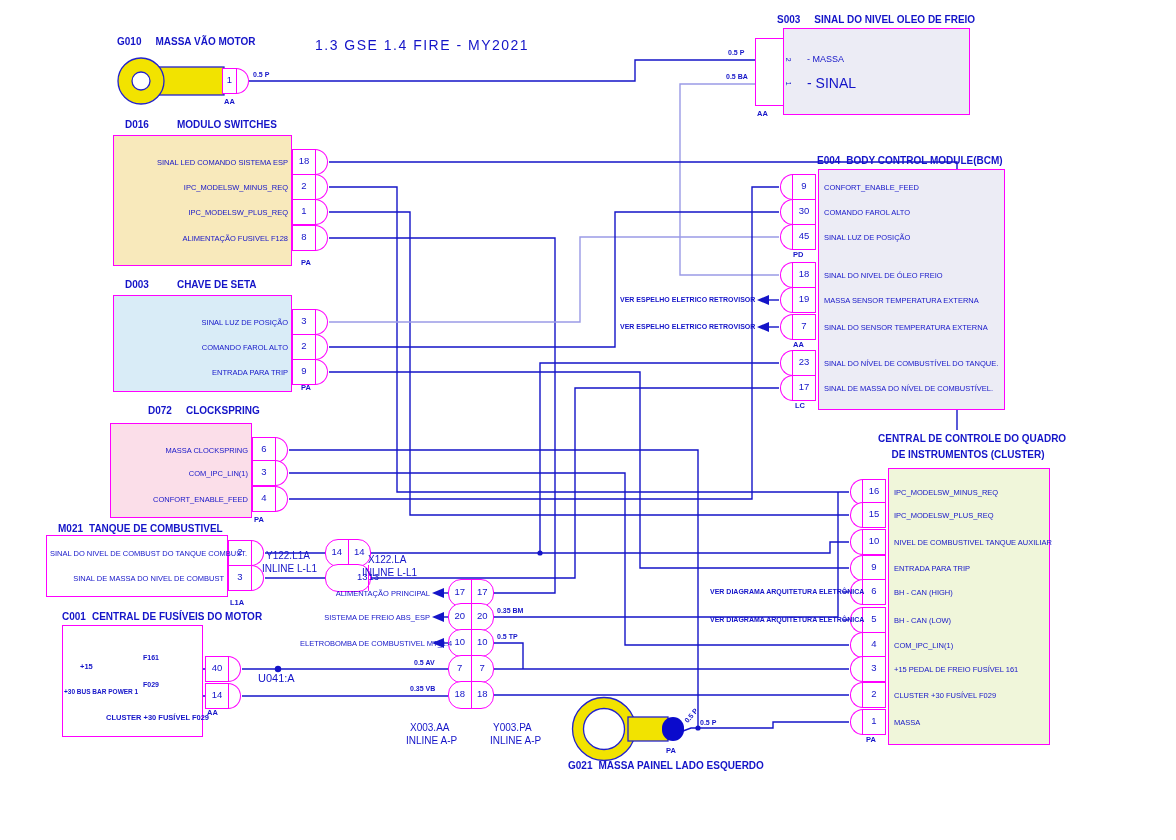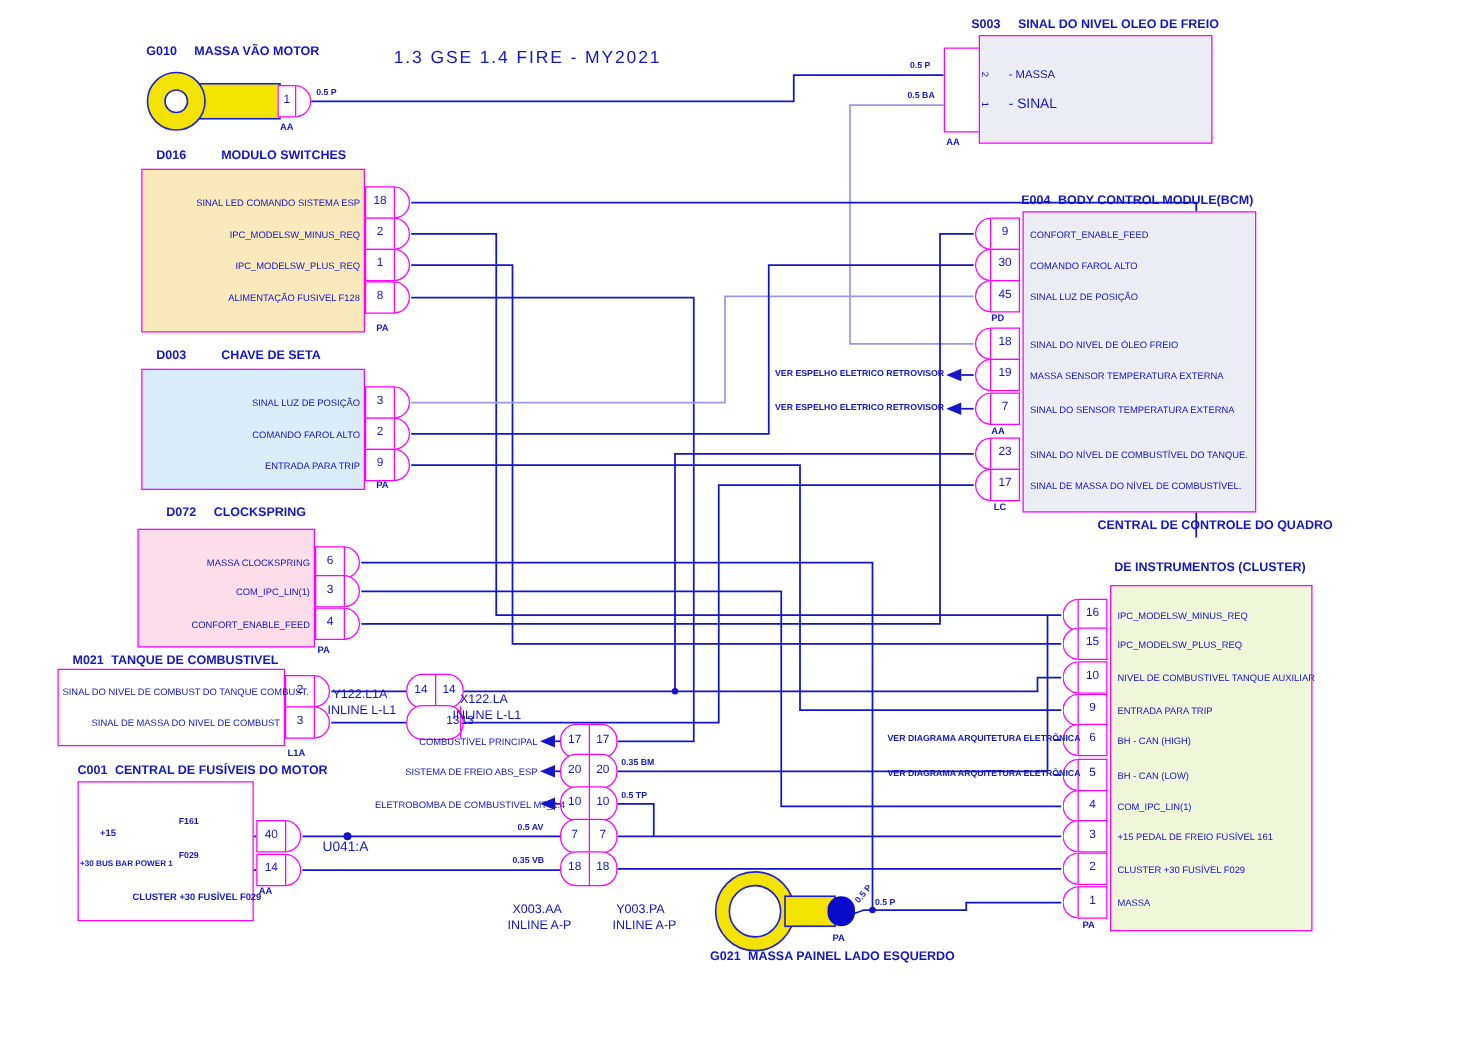--- a/index.html
+++ b/index.html
@@ -167,47 +167,47 @@
   </div>
   <div class="hdr" style="left:777px;top:14px;">
     <span class="gap">S003</span><span>SINAL DO NIVEL OLEO DE FREIO</span>
   </div>
   <div class="hdr" style="left:125px;top:119px;">
     <span class="gap" style="margin-right:28px;">D016</span><span>MODULO SWITCHES</span>
   </div>
   <div class="hdr" style="left:125px;top:279px;">
     <span class="gap" style="margin-right:28px;">D003</span><span>CHAVE DE SETA</span>
   </div>
-  <div class="hdr" style="left:100px;top:405px;padding-left:33px;">
+  <div class="hdr" style="left:115px;top:405px;padding-left:33px;">
     <span class="gap">D072</span><span>CLOCKSPRING</span>
   </div>
   <div class="hdr" style="left:58px;top:523px;">
     <span class="gap" style="margin-right:6px;">M021</span><span>TANQUE DE COMBUSTIVEL</span>
   </div>
   <div class="hdr" style="left:62px;top:611px;">
     <span class="gap" style="margin-right:6px;">C001</span><span>CENTRAL DE FUSÍVEIS DO MOTOR</span>
   </div>
   <div class="hdr" style="left:817px;top:155px;">
     <span class="gap" style="margin-right:6px;">E004</span><span>BODY CONTROL MODULE(BCM)</span>
   </div>
-  <div class="hdr ctr" style="left:878px;top:415px;width:180px;">CENTRAL DE CONTROLE DO QUADRO</div>
+  <div class="hdr ctr" style="left:878px;top:433px;width:180px;">CENTRAL DE CONTROLE DO QUADRO</div>
   <div class="hdr ctr" style="left:878px;top:449px;width:180px;">DE INSTRUMENTOS (CLUSTER)</div>
   <div class="hdr" style="left:568px;top:760px;">
     <span class="gap" style="margin-right:6px;margin-top:48px;">G021</span><span>MASSA PAINEL LADO ESQUERDO</span>
   </div>
 
   <div class="numb" style="left:222px;top:68px;width:15px;">1</div>
   <div class="bump r" style="left:235px;top:68px;"></div>
   <div class="conn" style="left:224px;top:97px;">AA</div>
   <div class="wlbl" style="left:253px;top:71px;">0.5 P</div>
 
   <div class="plbl rot" style="left:786px;top:55px;">2</div>
   <div class="plbl rot" style="left:786px;top:79px;">1</div>
   <div class="plbl" style="left:807px;top:55px;font-size:9px;">- MASSA</div>
-  <div class="plbl" style="left:807px;top:79px;font-size:11px;">- SINAL</div>
+  <div class="plbl" style="left:807px;top:79px;font-size:14px;">- SINAL</div>
   <div class="wlbl" style="left:728px;top:49px;">0.5 P</div>
   <div class="wlbl" style="left:726px;top:73px;">0.5 BA</div>
   <div class="conn" style="left:757px;top:109px;">AA</div>
 
   <div></div>
   <div></div>
   <div></div>
   <div></div>
   <div></div>
   <div></div>
@@ -228,21 +228,21 @@
 
   <div class="hdr" style="left:266px;top:550px;font-weight:normal;">Y122.L1A</div>
   <div class="hdr" style="left:262px;top:563px;font-weight:normal;">INLINE L-L1</div>
   <div class="hdr" style="left:368px;top:554px;font-weight:normal;">X122.LA</div>
   <div class="hdr" style="left:362px;top:567px;font-weight:normal;">INLINE L-L1</div>
   <div class="hdr" style="left:410px;top:722px;font-weight:normal;">X003.AA</div>
   <div class="hdr" style="left:406px;top:735px;font-weight:normal;">INLINE A-P</div>
   <div class="hdr" style="left:493px;top:722px;font-weight:normal;">Y003.PA</div>
   <div class="hdr" style="left:490px;top:735px;font-weight:normal;">INLINE A-P</div>
 
-  <div class="plbl" style="left:330px;top:589px;width:100px;text-align:right;">COMBUSTÍVEL PRINCIPAL</div>
+  <div class="plbl" style="left:330px;top:589px;width:100px;text-align:right;">ALIMENTAÇÃO PRINCIPAL</div>
   <div class="plbl" style="left:322px;top:613px;width:108px;text-align:right;">SISTEMA DE FREIO ABS_ESP</div>
   <div class="plbl" style="left:300px;top:639px;width:130px;text-align:right;">ELETROBOMBA DE COMBUSTIVEL MT_1.4</div>
   <div class="wlbl" style="left:497px;top:607px;">0.35 BM</div>
   <div class="wlbl" style="left:497px;top:633px;">0.5 TP</div>
   <div class="wlbl" style="left:414px;top:659px;">0.5 AV</div>
   <div class="wlbl" style="left:410px;top:685px;">0.35 VB</div>
 
   <div class="plbl" style="left:80px;top:662px;font-weight:bold;">+15</div>
   <div class="plbl" style="left:64px;top:687px;font-size:6.5px;font-weight:bold;">+30 BUS BAR POWER 1</div>
   <div class="wlbl" style="left:143px;top:654px;">F161</div>

